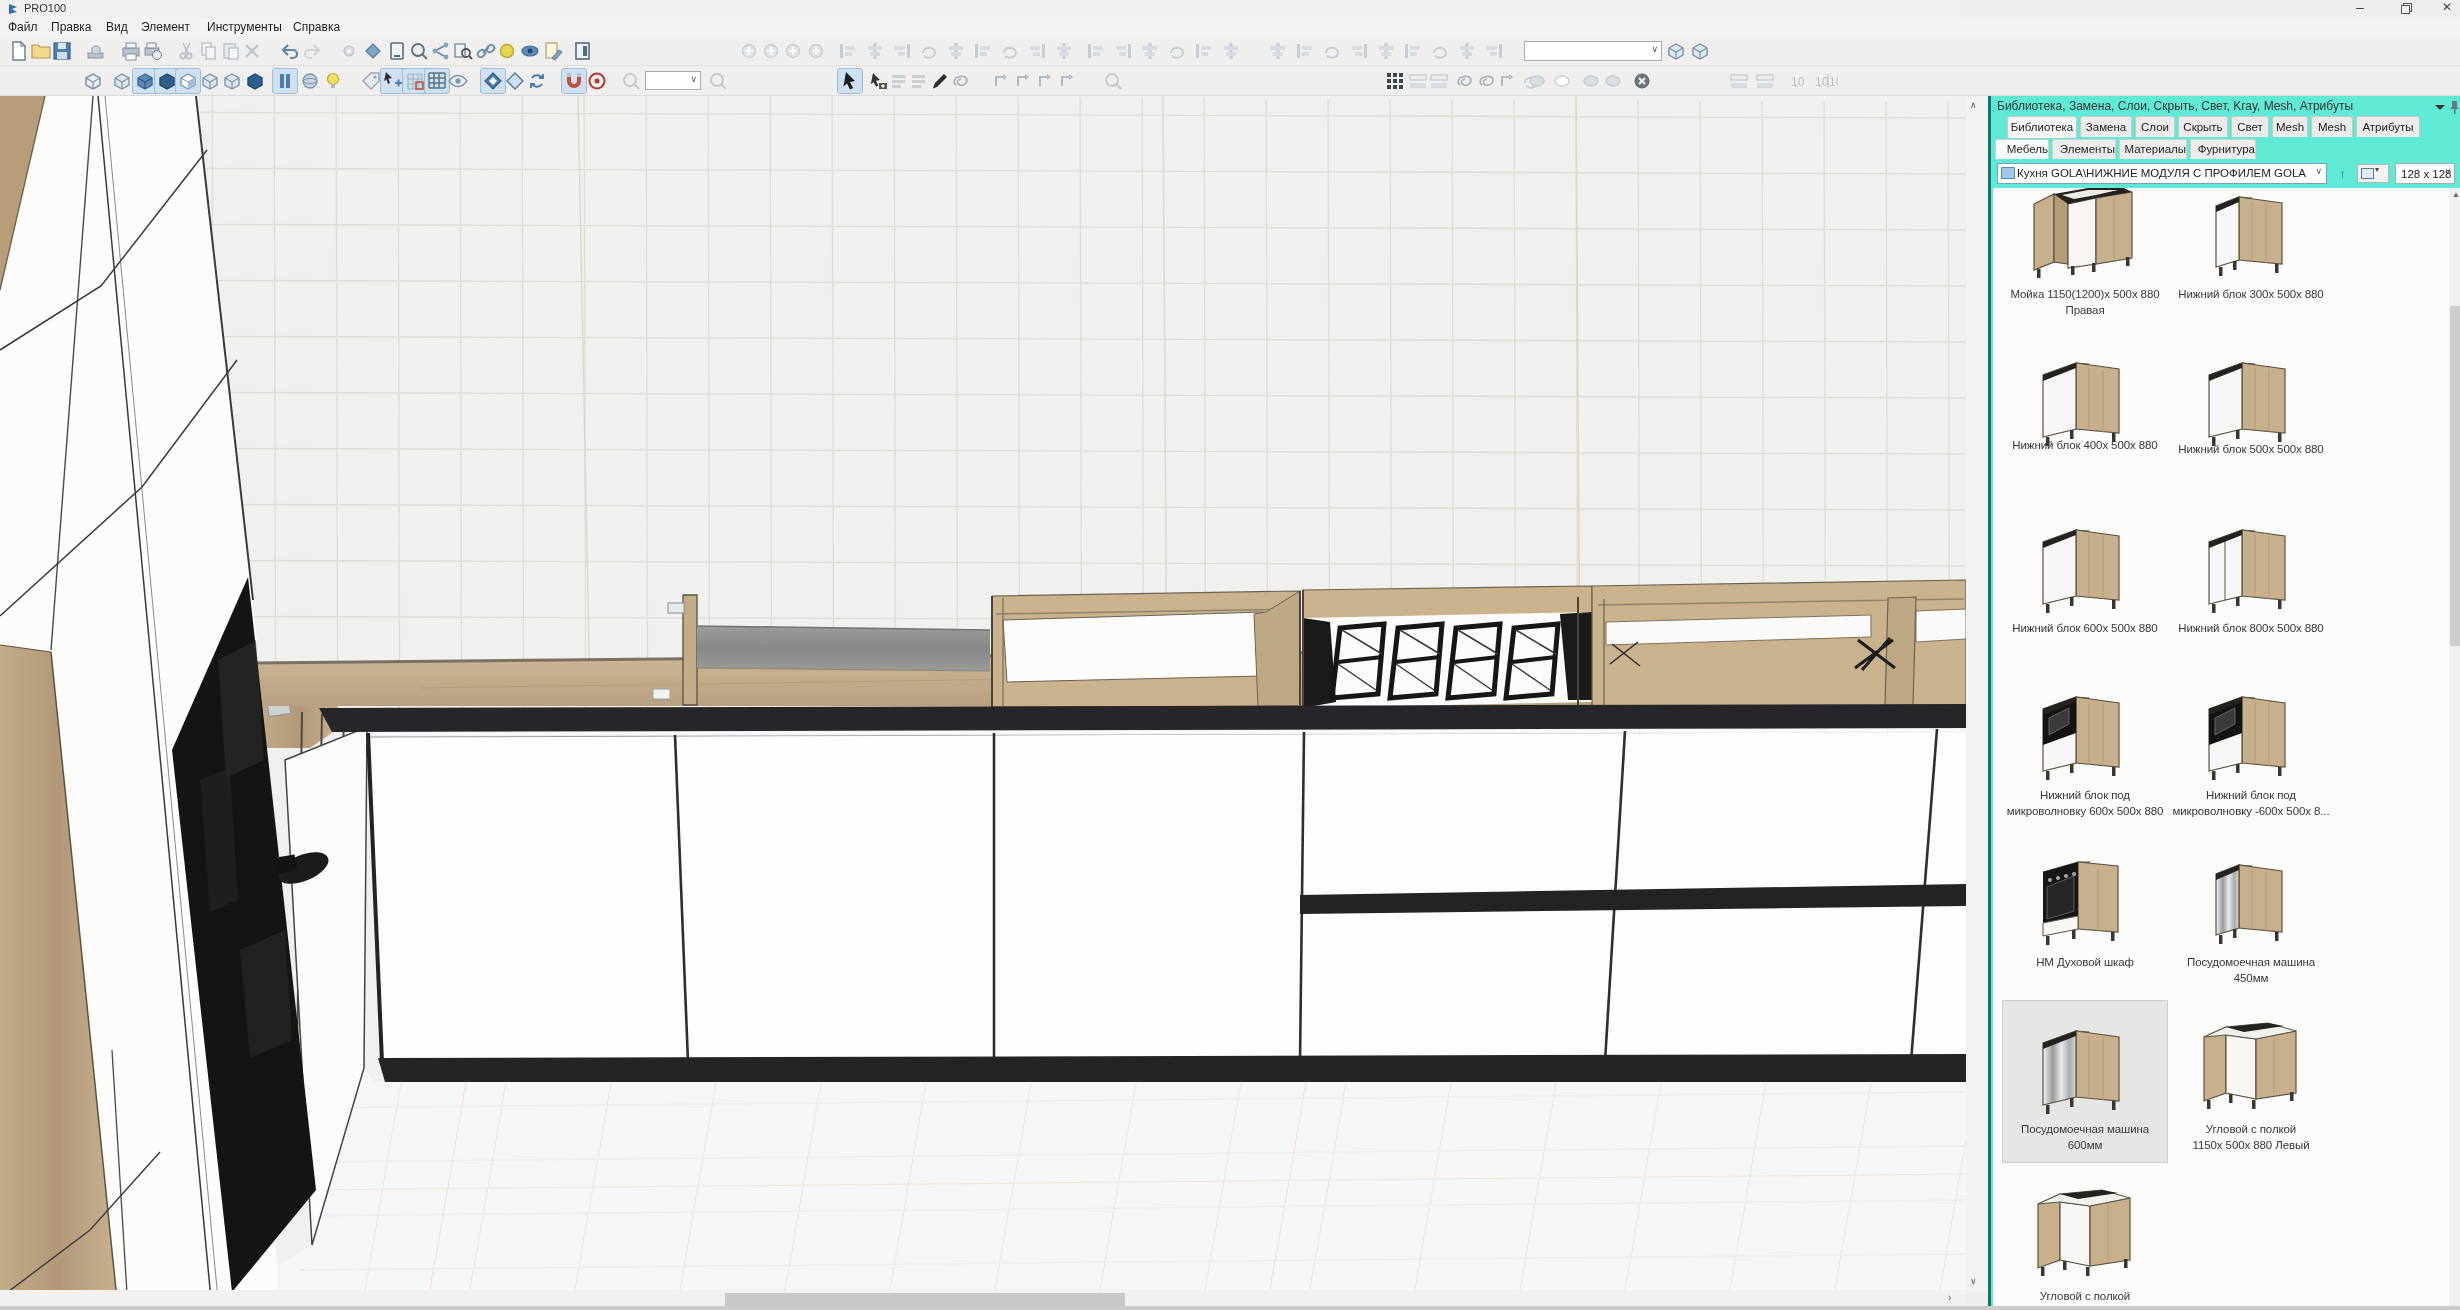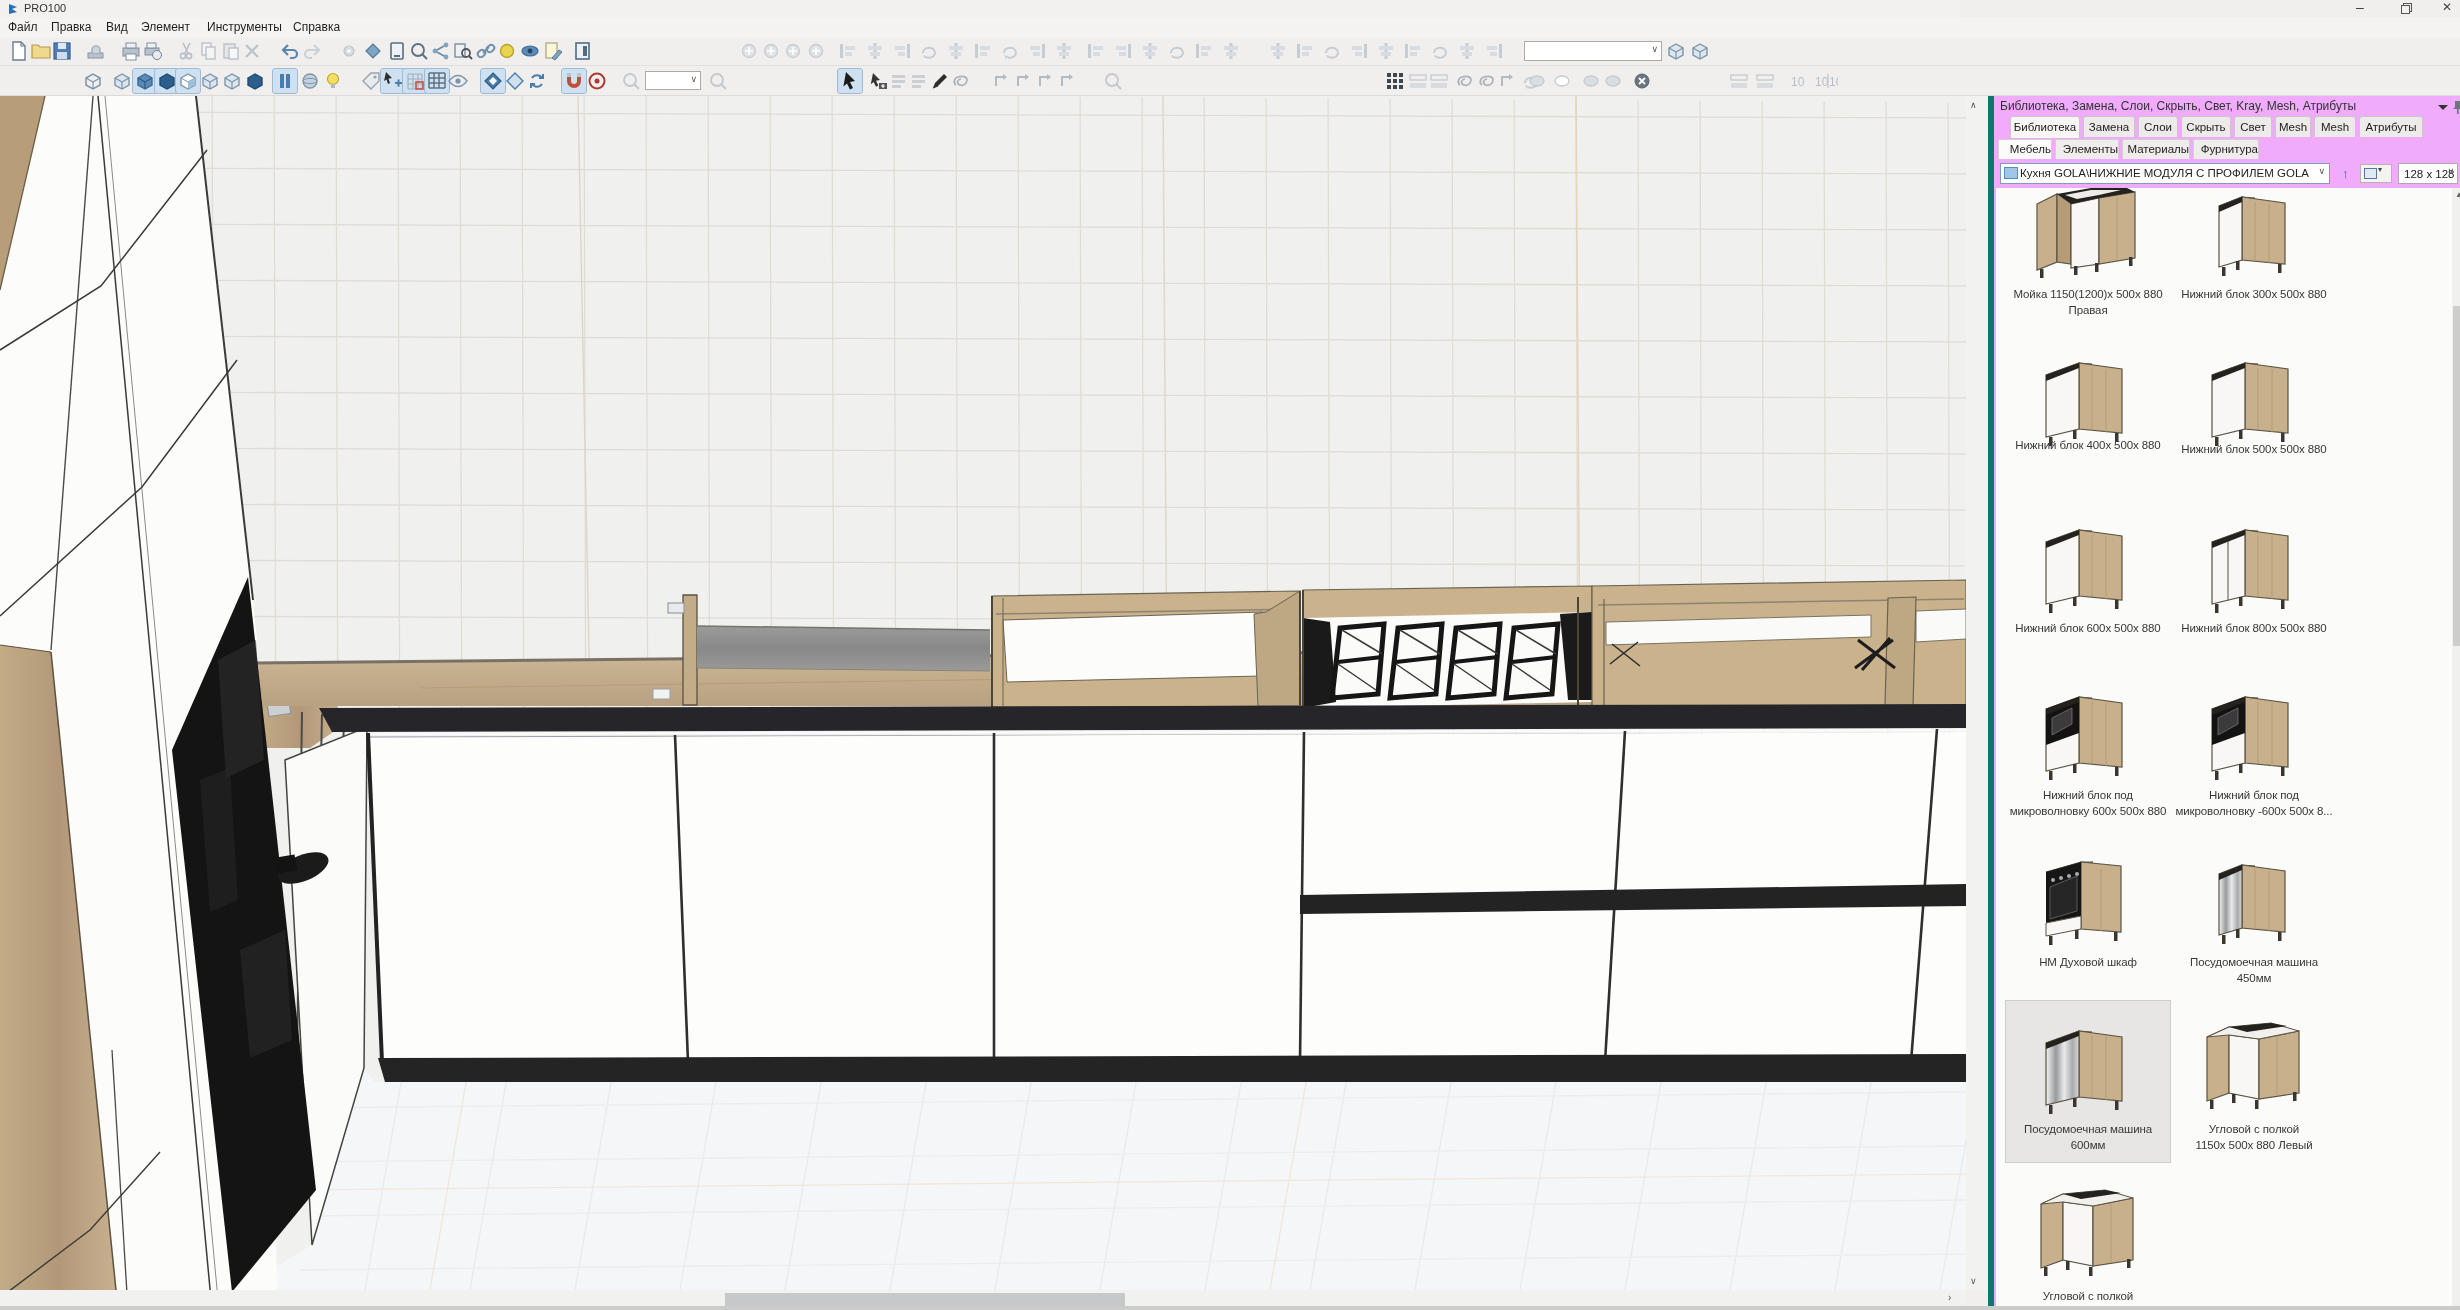--- a/index.html
+++ b/index.html
@@ -669,21 +669,21 @@
     </svg>
 </div>
 <div style="position:absolute;left:1966px;top:96px;width:22px;height:1194px;background:#f2f2f1">
   <div style="position:absolute;left:4px;top:4px;font-size:9px;color:#555">∧</div>
   <div style="position:absolute;left:4px;bottom:4px;font-size:9px;color:#555">∨</div>
 </div>
 <div style="position:absolute;left:0;top:1290px;width:1966px;height:20px;background:#f1f1f0">
   <div style="position:absolute;left:725px;top:3px;width:400px;height:13px;background:#c6c8ca"></div>
   <div style="position:absolute;left:1948px;top:2px;font-size:10px;color:#555">›</div>
 </div>
-<div style="position:absolute;left:1988px;top:96px;width:472px;height:1214px;background:#f0abfc;border-left:6px solid #0f766e">
+<div style="position:absolute;left:1988px;top:96px;width:472px;height:1214px;background:#5eead4;border-left:3px solid #0f766e">
 <div style="position:absolute;left:6px;top:3px;font-size:12px;color:#333">Библиотека, Замена, Слои, Скрыть, Свет, Kray, Mesh, Атрибуты</div>
     <div style="position:absolute;left:444px;top:9px;width:0;height:0;border:5px solid transparent;border-top-color:#333"></div>
     <svg style="position:absolute;left:458px;top:4px" width="12" height="14" viewBox="0 0 12 14">
       <path d="M3 1h5v6l2 2H1l2-2z" fill="#6b7680"></path>
       <rect x="5" y="9" width="1.6" height="5" fill="#6b7680"></rect>
     </svg>
     <div class="tab act" style="left:16px;width:70px">Библиотека</div>
     <div class="tab" style="left:89px;width:52px">Замена</div>
     <div class="tab" style="left:144px;width:40px">Слои</div>
     <div class="tab" style="left:187px;width:50px">Скрыть</div>

